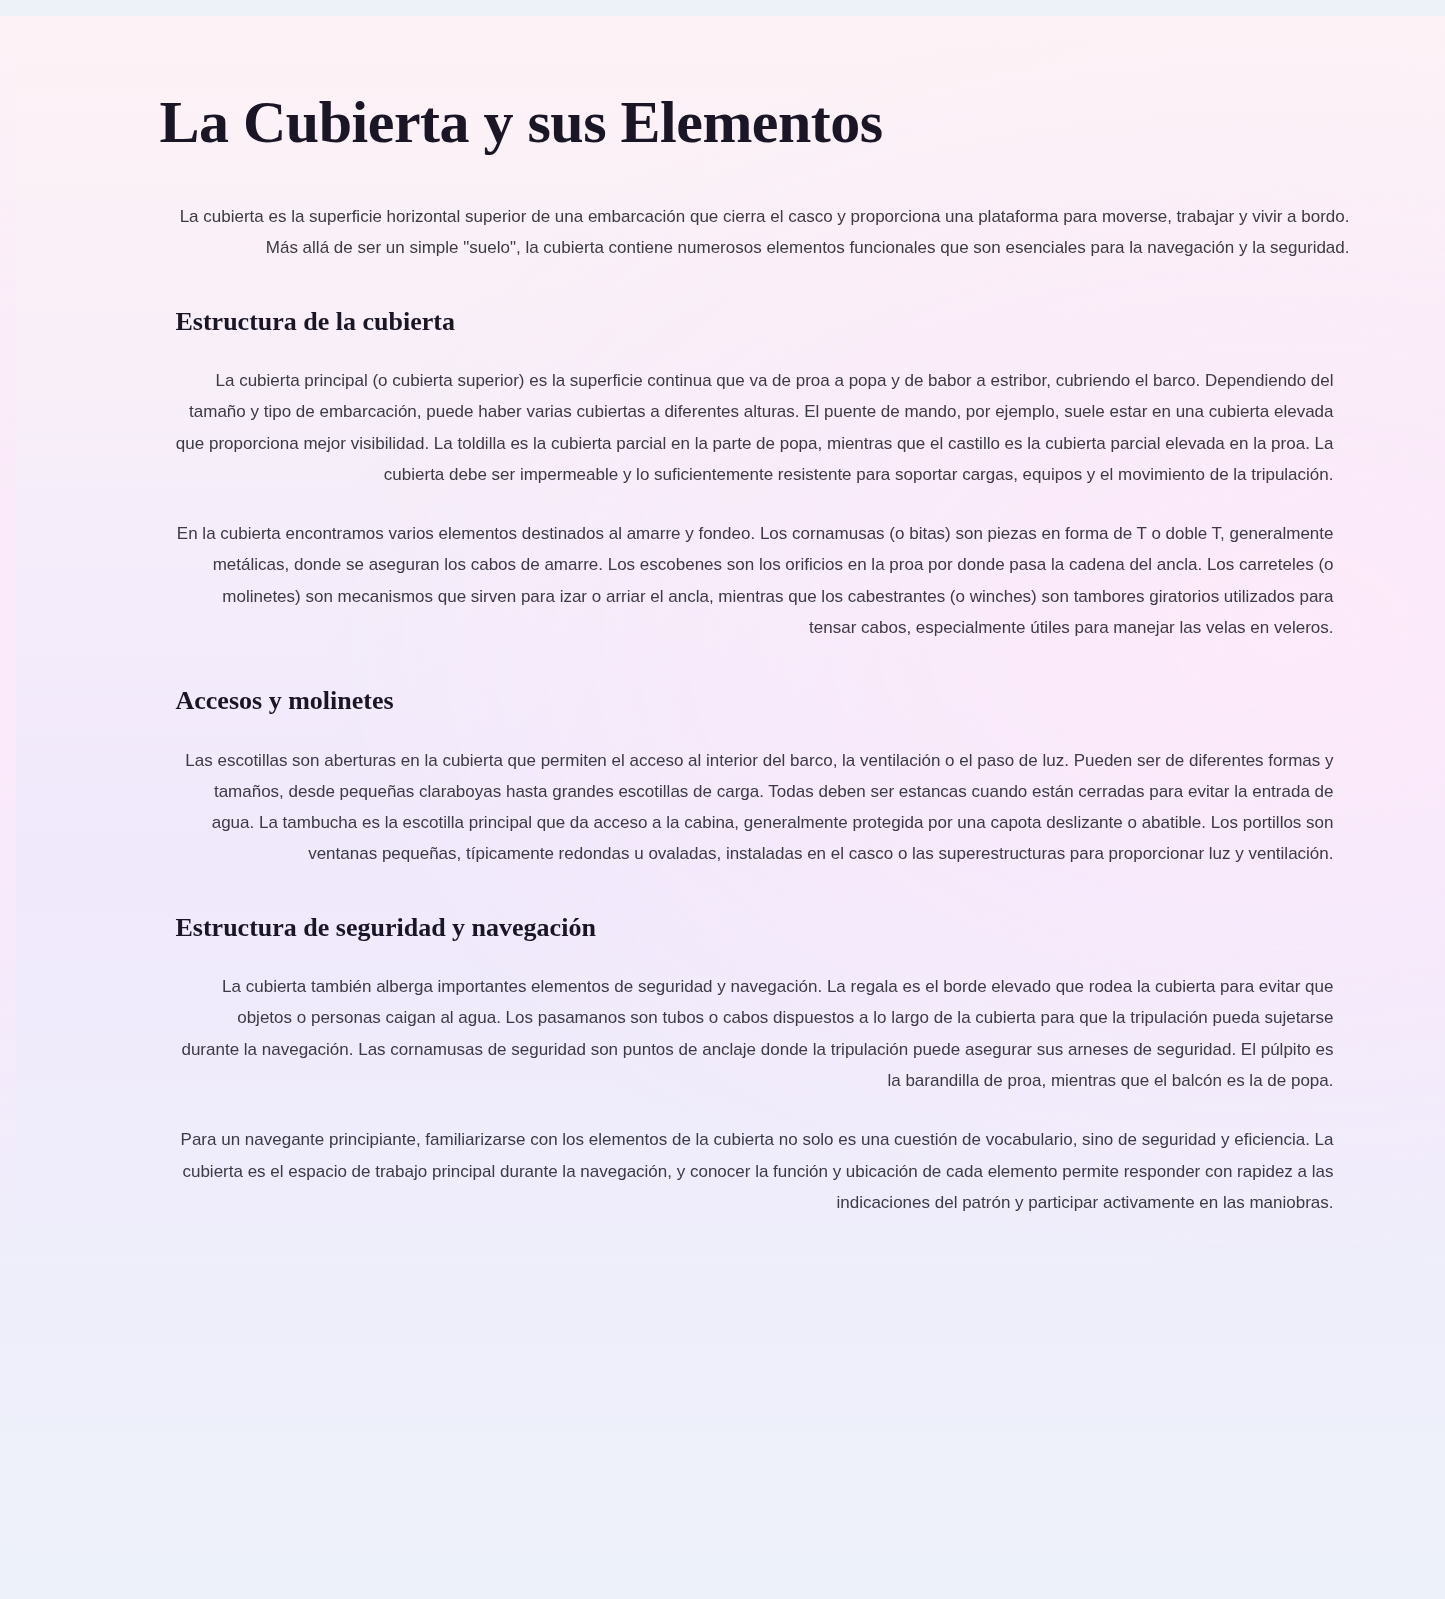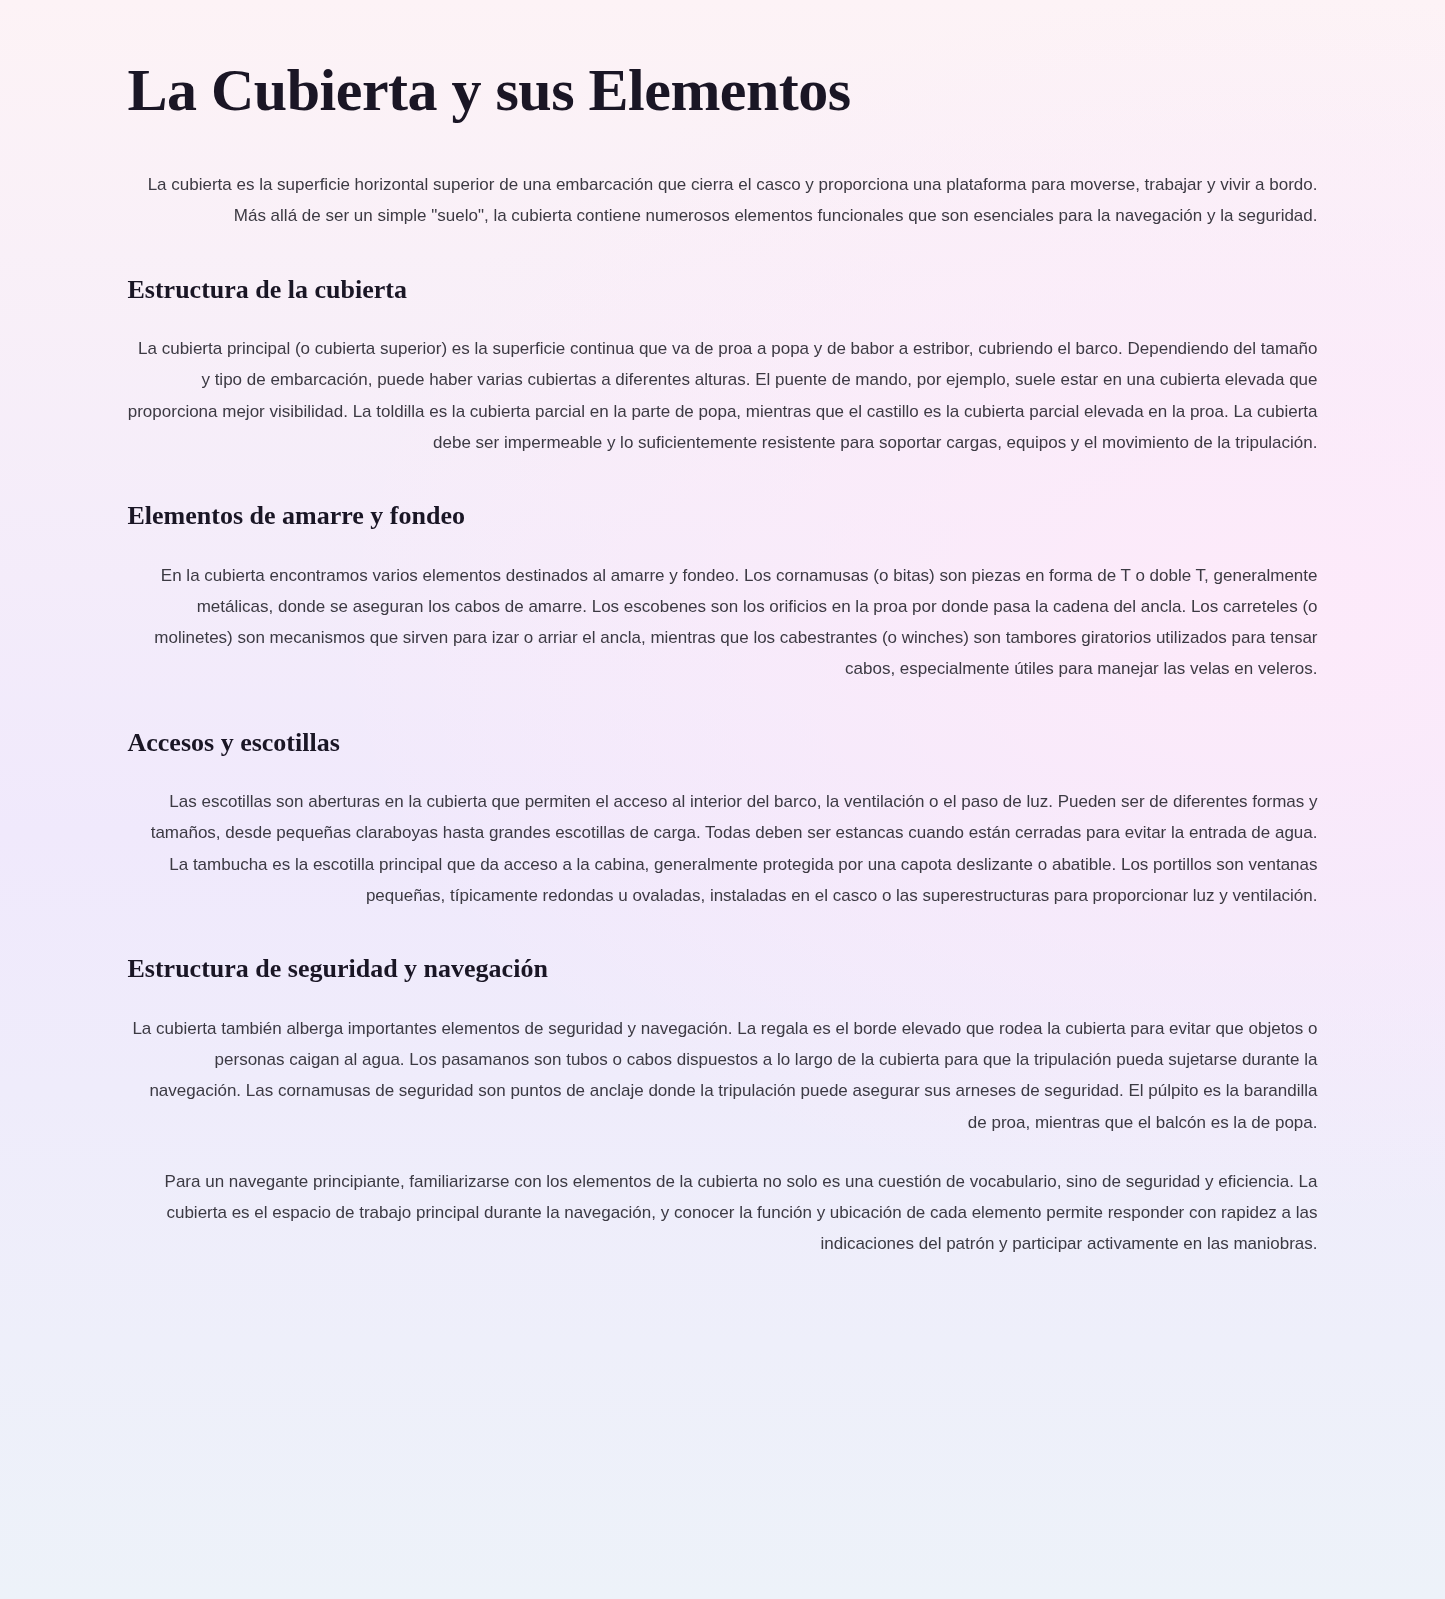--- a/index.html
+++ b/index.html
@@ -4,21 +4,21 @@
 <title>La Cubierta y sus Elementos</title>
 <style>
   :root {
     --heading: #1a1625;
     --body-text: #3c3a43;
     --bg-top: #fdf3f6;
     --bg-mid-pink: #fdeafa;
     --bg-mid-lavender: #f0e9fc;
     --bg-bottom: #edf2f9;
   }
-  * { margin: 0; padding: 0; box-sizing: border-box; }
+  * { margin: 16px; padding: 0; box-sizing: border-box; }
   html, body { width: 1445px; }
   body {
     min-height: 1599px;
     background:
       radial-gradient(95% 55% at 88% 38%, var(--bg-mid-pink) 0%, rgba(253, 234, 250, 0) 70%),
       linear-gradient(180deg, var(--bg-top) 0%, var(--bg-mid-lavender) 52%, var(--bg-bottom) 100%);
     font-family: "Liberation Sans", "DejaVu Sans", sans-serif;
     color: var(--body-text);
   }
   .page {
@@ -59,26 +59,25 @@
   <h1>La Cubierta y sus Elementos</h1>
 
   <p>La cubierta es la superficie horizontal superior de una embarcación que cierra el casco y proporciona una plataforma para moverse, trabajar y vivir a bordo. Más allá de ser un simple "suelo", la cubierta contiene numerosos elementos funcionales que son esenciales para la navegación y la seguridad.</p>
 
   <section>
     <h2>Estructura de la cubierta</h2>
     <p>La cubierta principal (o cubierta superior) es la superficie continua que va de proa a popa y de babor a estribor, cubriendo el barco. Dependiendo del tamaño y tipo de embarcación, puede haber varias cubiertas a diferentes alturas. El puente de mando, por ejemplo, suele estar en una cubierta elevada que proporciona mejor visibilidad. La toldilla es la cubierta parcial en la parte de popa, mientras que el castillo es la cubierta parcial elevada en la proa. La cubierta debe ser impermeable y lo suficientemente resistente para soportar cargas, equipos y el movimiento de la tripulación.</p>
   </section>
 
   <section>
-    <h2>Elementos de amarre y fondeo</h2>
     <p>En la cubierta encontramos varios elementos destinados al amarre y fondeo. Los cornamusas (o bitas) son piezas en forma de T o doble T, generalmente metálicas, donde se aseguran los cabos de amarre. Los escobenes son los orificios en la proa por donde pasa la cadena del ancla. Los carreteles (o molinetes) son mecanismos que sirven para izar o arriar el ancla, mientras que los cabestrantes (o winches) son tambores giratorios utilizados para tensar cabos, especialmente útiles para manejar las velas en veleros.</p>
   </section>
 
   <section>
-    <h2>Accesos y escotillas</h2>
+    <h2>Accesos y molinetes</h2>
     <p>Las escotillas son aberturas en la cubierta que permiten el acceso al interior del barco, la ventilación o el paso de luz. Pueden ser de diferentes formas y tamaños, desde pequeñas claraboyas hasta grandes escotillas de carga. Todas deben ser estancas cuando están cerradas para evitar la entrada de agua. La tambucha es la escotilla principal que da acceso a la cabina, generalmente protegida por una capota deslizante o abatible. Los portillos son ventanas pequeñas, típicamente redondas u ovaladas, instaladas en el casco o las superestructuras para proporcionar luz y ventilación.</p>
   </section>
 
   <section>
     <h2>Estructura de seguridad y navegación</h2>
     <p>La cubierta también alberga importantes elementos de seguridad y navegación. La regala es el borde elevado que rodea la cubierta para evitar que objetos o personas caigan al agua. Los pasamanos son tubos o cabos dispuestos a lo largo de la cubierta para que la tripulación pueda sujetarse durante la navegación. Las cornamusas de seguridad son puntos de anclaje donde la tripulación puede asegurar sus arneses de seguridad. El púlpito es la barandilla de proa, mientras que el balcón es la de popa.</p>
     <p>Para un navegante principiante, familiarizarse con los elementos de la cubierta no solo es una cuestión de vocabulario, sino de seguridad y eficiencia. La cubierta es el espacio de trabajo principal durante la navegación, y conocer la función y ubicación de cada elemento permite responder con rapidez a las indicaciones del patrón y participar activamente en las maniobras.</p>
   </section>
 
 </main>

